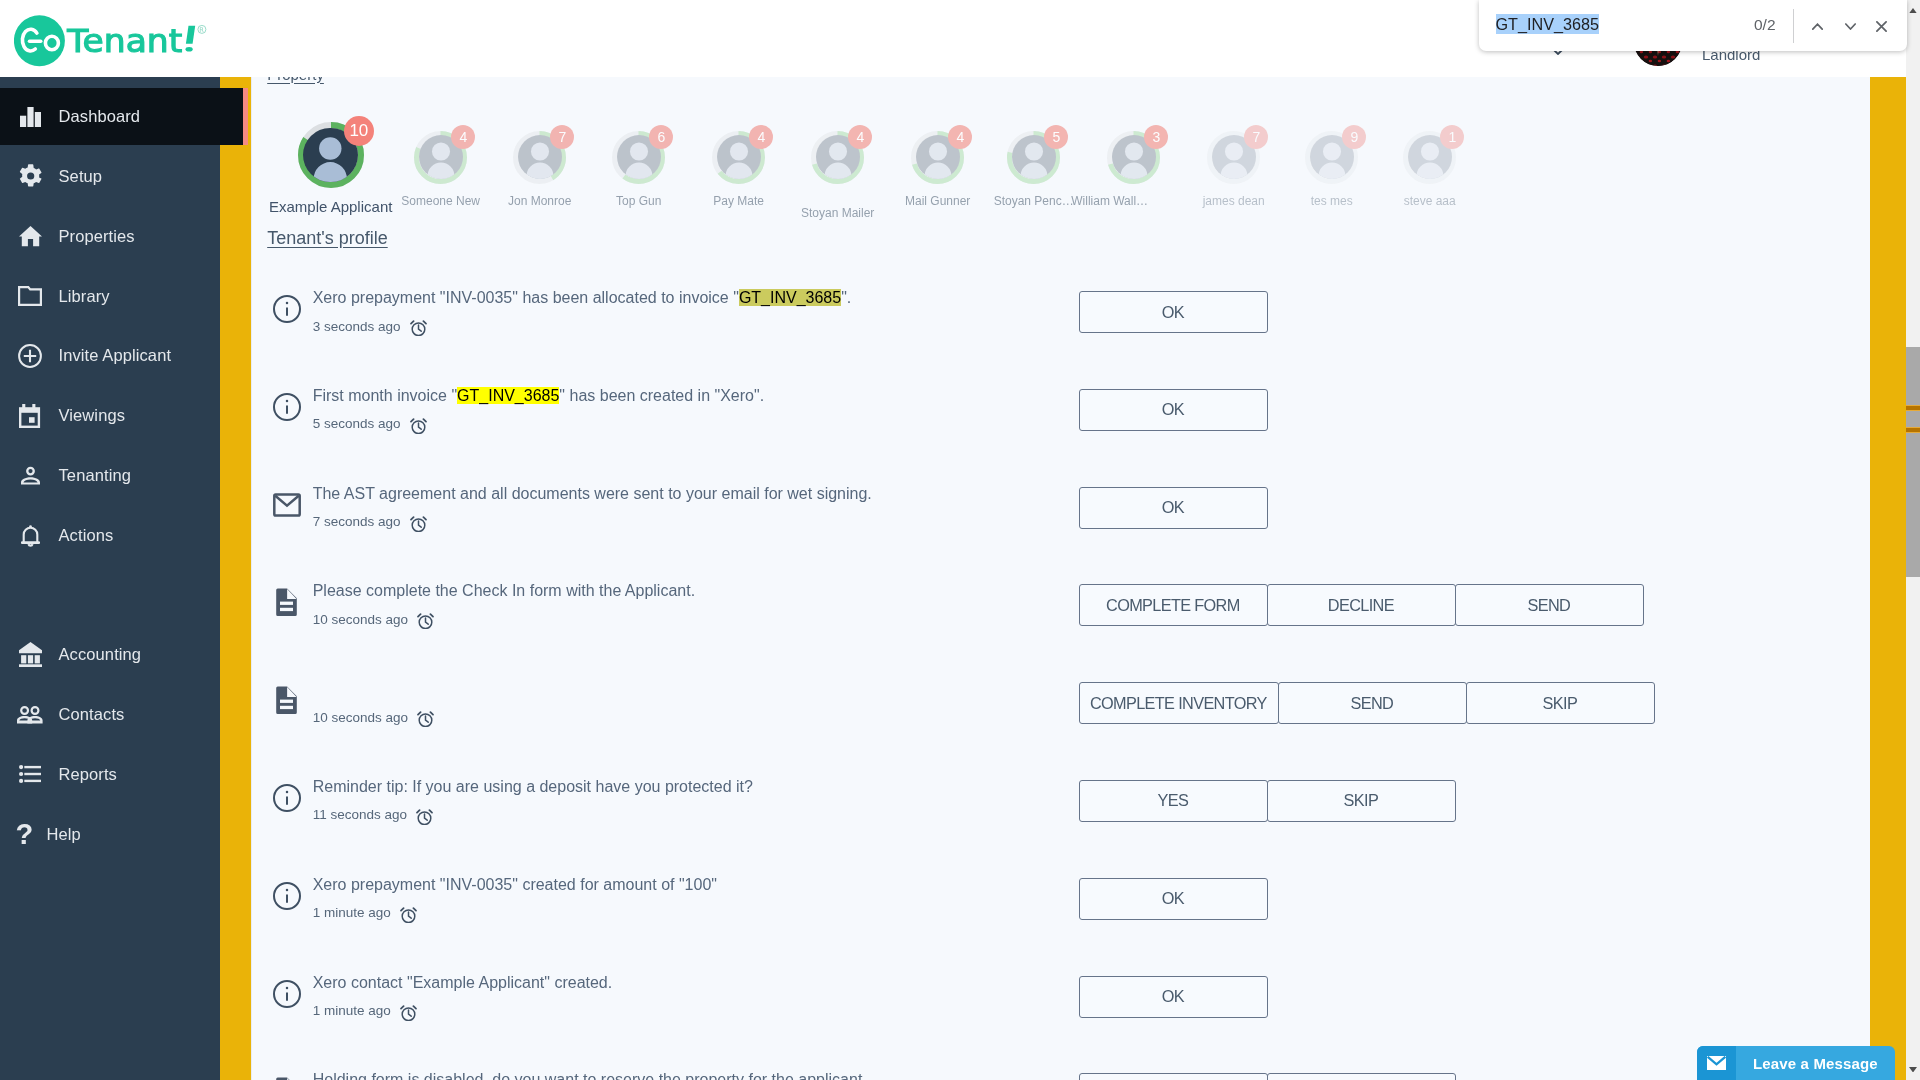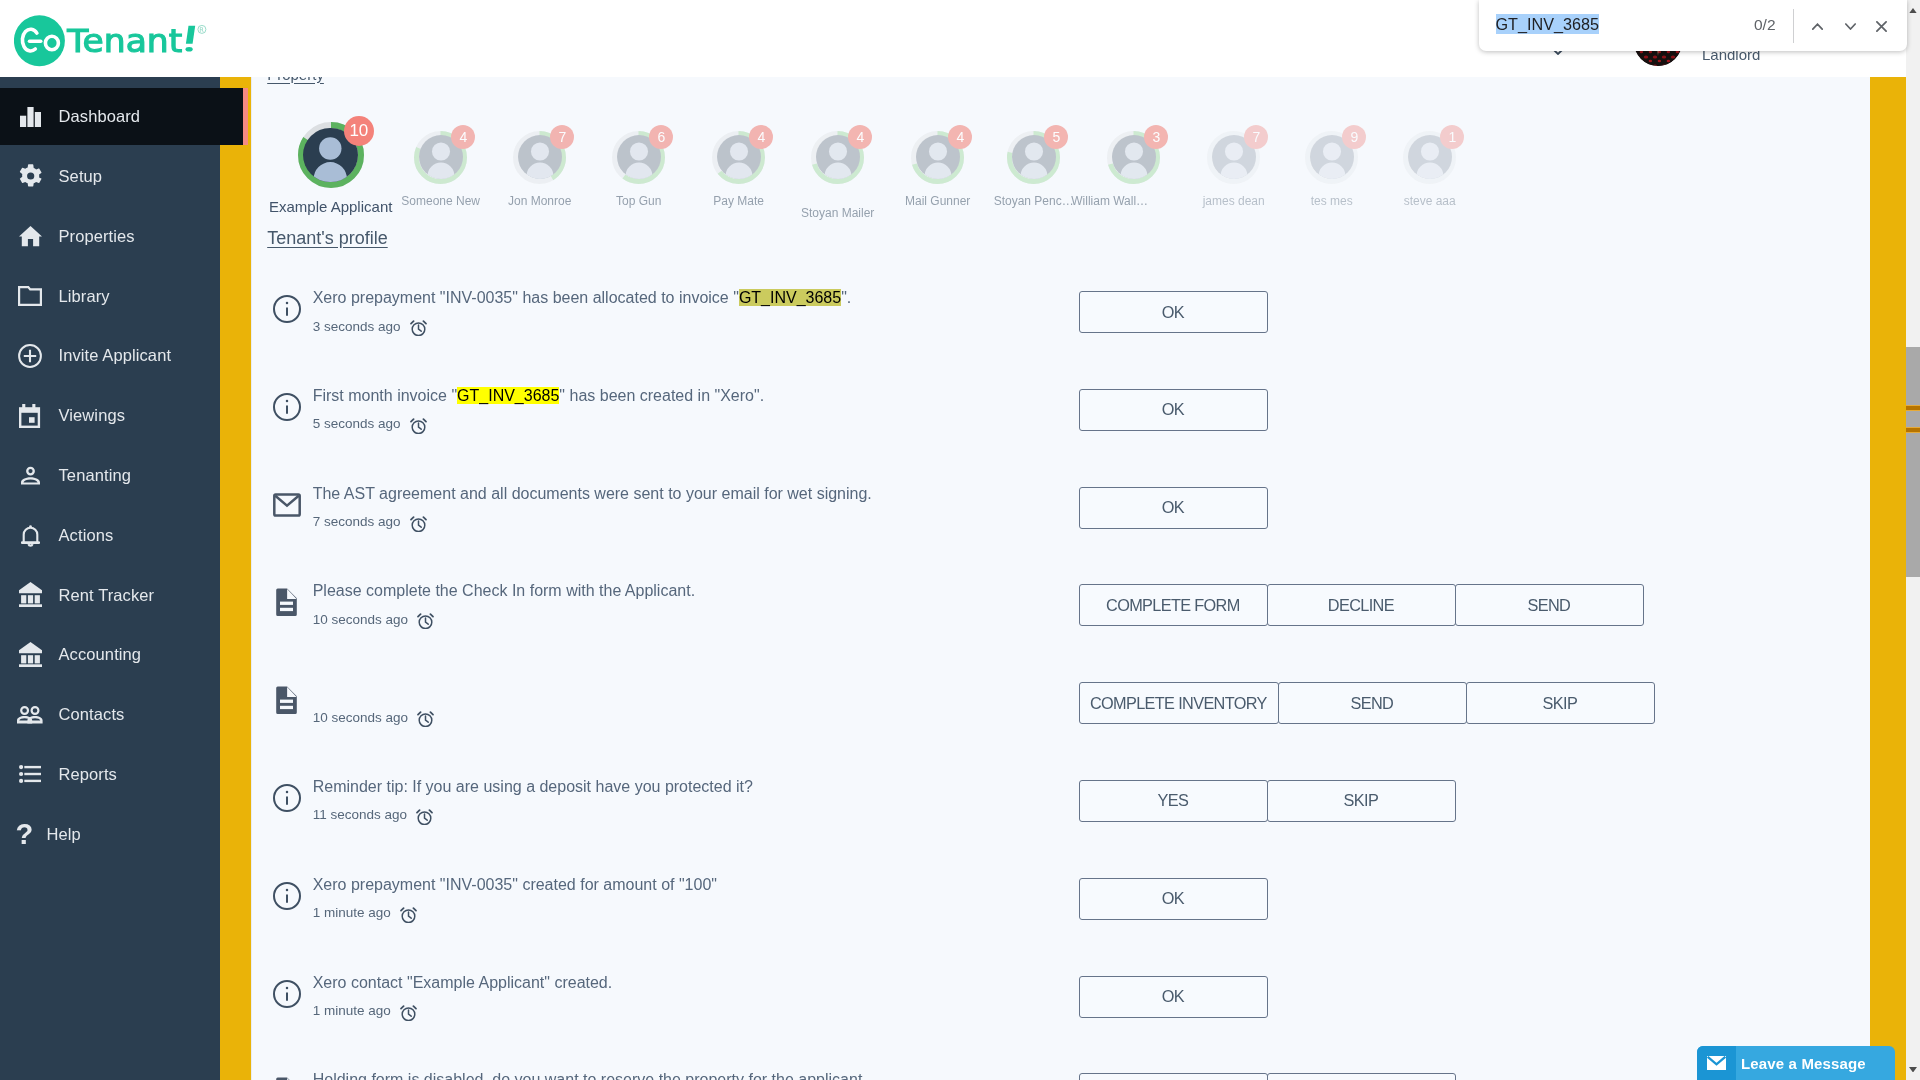--- a/index.html
+++ b/index.html
@@ -58,21 +58,21 @@
   .hl.active { background:#cbcb5e; }
   .acts { position:absolute; left:807px; top:15px; display:flex; }
   .btn { height:42px; border:1px solid #66748a; border-radius:3px; background:#f7fafe; color:#4a5b6d; font-size:16.3px;
          font-family:"Liberation Sans", sans-serif; letter-spacing:-0.65px; display:flex; align-items:center; justify-content:center;
          cursor:pointer; margin-right:-1px; text-indent:-0.65px; }
   .btn.w188 { width:189px; } .btn.w198{ width:200px; }
 
   
   .chat { position:absolute; left:1697px; top:1046px; width:198px; height:34px; background:#36a8e0; border-radius:6px 6px 0 0; display:flex; align-items:center; z-index:40; cursor:pointer; overflow:hidden; }
   .chat .cic { width:39px; height:34px; background:#1b95d4; display:flex; align-items:center; justify-content:center; }
-  .chat .ctxt { color:#fff; font-size:15px; font-weight:bold; margin-left:5px; letter-spacing:.15px; }
+  .chat .ctxt { color:#fff; font-size:15px; font-weight:bold; margin-left:17px; letter-spacing:.15px; }
 
   
   .sb { position:absolute; right:0; top:0; width:14.5px; height:1080px; background:#f1f1f1; z-index:45; }
   .sb .arr { position:absolute; left:0; width:14.5px; height:15px; display:flex; align-items:center; justify-content:center; }
   .sb .arr.up { top:3px; } .sb .arr.dn { bottom:3px; }
   .sb .thumb { position:absolute; left:0.5px; top:347px; width:14px; height:230px; background:#a9a9a9; }
   .sb .tick { position:absolute; left:0px; width:14.5px; height:6px; background:#b67400;
               border-top:1.5px solid #e6aa38; border-bottom:1.5px solid #e6aa38; }
 
   
@@ -567,32 +567,20 @@
     <div class="nav-item" style="top: 429.6px; text-align: center;">
       <span class="nav-ico">
         <svg width="19" height="24" viewBox="0 0 19 24" fill="none" stroke="#e4e8ec" stroke-width="2.1">
           <path d="M2.7 19.6v-8.1a6.8 6.8 0 0113.6 0v8.1"></path>
           <path d="M1.05 19.6h16.9" stroke-width="2.6" stroke-linecap="round"></path>
           <path d="M7.4 21.1a2.2 2.2 0 004.2 0"></path>
           <circle cx="9.5" cy="3.5" r="1.35" fill="#e4e8ec" stroke="none"></circle>
         </svg>
       </span>
       <span class="nav-label">Actions</span>
-    </div>
-    <div class="nav-item" style="top: 489.4px;">
-      <span class="nav-ico">
-        <svg width="23" height="25" viewBox="0 0 23 25" fill="#e4e8ec">
-          <path d="M11.5 0L0 8.2v3.0h23V8.2z"></path>
-          <rect x="2.1" y="13.2" width="5.2" height="8.2"></rect>
-          <rect x="8.9" y="13.2" width="5.2" height="8.2"></rect>
-          <rect x="15.7" y="13.2" width="5.2" height="8.2"></rect>
-          <rect x="0" y="22.3" width="23" height="4.6"></rect>
-        </svg>
-      </span>
-      <span class="nav-label">Rent Tracker</span>
     </div>
     <div class="nav-item" style="top: 549.2px;">
       <span class="nav-ico">
         <svg width="23" height="25" viewBox="0 0 23 25" fill="#e4e8ec">
           <path d="M11.5 0L0 8.2v3.0h23V8.2z"></path>
           <rect x="2.1" y="13.2" width="5.2" height="8.2"></rect>
           <rect x="8.9" y="13.2" width="5.2" height="8.2"></rect>
           <rect x="15.7" y="13.2" width="5.2" height="8.2"></rect>
           <rect x="0" y="22.3" width="23" height="4.6"></rect>
         </svg>

